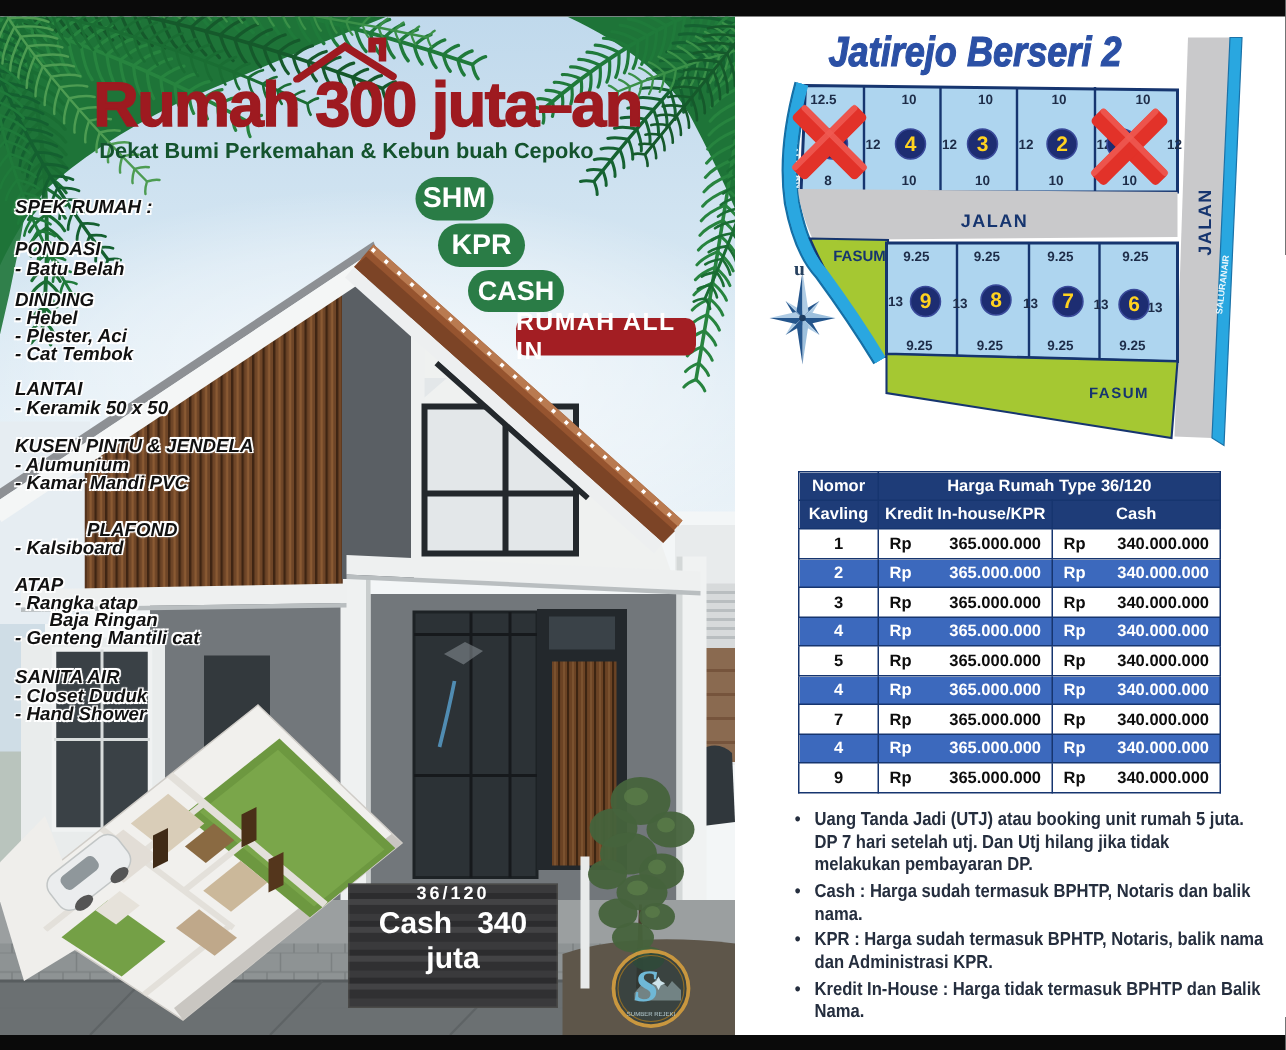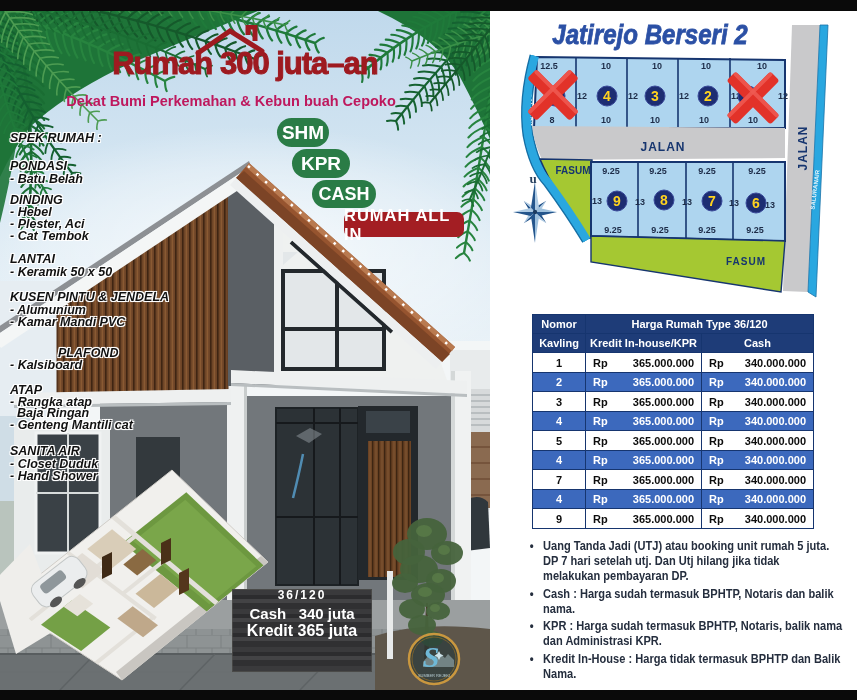--- a/index.html
+++ b/index.html
@@ -203,24 +203,24 @@
           <path d="M498.0 8.0Q468.0 46.0 430.0 92.0" fill="none" stroke="#15592b" stroke-width="2.0"></path>
           <path d="M498.0 8.0Q481.3 5.0 472.0 7.9M498.0 8.0Q504.8 23.5 504.2 33.3M493.7 13.5Q477.8 10.6 469.0 13.3M493.7 13.5Q500.1 28.2 499.5 37.5M489.3 19.0Q474.3 16.3 465.9 18.8M489.3 19.0Q495.3 33.0 494.7 41.8M484.8 24.7Q470.6 22.1 462.7 24.4M484.8 24.7Q490.4 37.9 489.9 46.2M480.2 30.4Q466.9 27.9 459.4 30.1M480.2 30.4Q485.5 42.8 485.0 50.6M475.6 36.2Q463.1 33.8 456.1 35.9M475.6 36.2Q480.5 47.9 480.0 55.1M470.8 42.0Q459.2 39.8 452.6 41.8M470.8 42.0Q475.4 53.0 474.9 59.8M466.0 48.0Q455.2 45.9 449.1 47.7M466.0 48.0Q470.3 58.1 469.8 64.5M461.1 54.0Q451.1 52.1 445.5 53.7M461.1 54.0Q465.0 63.4 464.6 69.2M456.1 60.2Q447.0 58.4 441.8 59.9M456.1 60.2Q459.7 68.8 459.3 74.1M451.1 66.4Q442.8 64.7 438.1 66.1M451.1 66.4Q454.3 74.2 453.9 79.0M445.9 72.7Q438.4 71.2 434.2 72.4M445.9 72.7Q448.8 79.7 448.5 84.1M440.7 79.0Q434.0 77.7 430.3 78.8M440.7 79.0Q443.3 85.3 443.0 89.2M435.4 85.5Q429.6 84.3 426.3 85.2M435.4 85.5Q437.6 91.0 437.4 94.4M430.0 92.0Q425.0 91.0 422.2 91.8M430.0 92.0Q431.9 96.7 431.7 99.6" fill="none" stroke="#15592b" stroke-width="1.75" stroke-linecap="round"></path>
         </g>
 </svg>
 
 <svg class="abs" style="left:192px;top:14px" width="80" height="30" viewBox="0 0 80 30">
 <path d="M6 28 L38 6 L70 26" fill="none" stroke="#9e1a20" stroke-width="5" stroke-linecap="round"></path>
 <path d="M56 10 L56 2 L63 2 L63 16" fill="none" stroke="#9e1a20" stroke-width="5"></path>
 </svg>
 
-<div class="abs" style="left:0;top:35px;width:490px;text-align:center;color:#9e1a20;font-size:31px;font-weight:bold;letter-spacing:-1px;-webkit-text-stroke:1px #9e1a20;">Rumah 300 juta–an</div>
-
-
-<div class="abs" style="left:0;top:82px;width:462px;text-align:center;color:#be185d;font-size:14.5px;font-weight:bold;">Dekat Bumi Perkemahan &amp; Kebun buah Cepoko</div>
+<div class="abs" style="left:0;top:35px;width:490px;text-align:center;color:#9e1a20;font-size:42px;font-weight:bold;letter-spacing:-1px;-webkit-text-stroke:1px #9e1a20;">Rumah 300 juta–an</div>
+
+
+<div class="abs" style="left:0;top:82px;width:462px;text-align:center;color:#14532d;font-size:14.5px;font-weight:bold;">Dekat Bumi Perkemahan &amp; Kebun buah Cepoko</div>
 
 <div class="badge" style="left:277px;top:107px;width:52px;height:29px;font-size:19px;">SHM</div>
 
 <div class="badge" style="left:292px;top:138px;width:58px;height:29px;font-size:19px;">KPR</div>
 
 <div class="badge" style="left:312px;top:169px;width:64px;height:28px;font-size:18px;">CASH</div>
 
 <div class="badge" style="left:344px;top:201px;width:120px;height:25px;font-size:16.5px;background:#a31e23;border-radius:7px;letter-spacing:1px;">RUMAH ALL IN</div>
 
 <div class="spec" style="top:120px;">SPEK RUMAH :</div>
@@ -232,30 +232,29 @@
 <div class="spec" style="top:218px;">- Cat Tembok</div>
 <div class="spec" style="top:241px;">LANTAI</div>
 <div class="spec" style="top:254px;">- Keramik 50 x 50</div>
 <div class="spec" style="top:279px;">KUSEN PINTU &amp; JENDELA</div>
 <div class="spec" style="top:292px;">- Alumunium</div>
 <div class="spec" style="top:304px;">- Kamar Mandi  PVC</div>
 <div class="spec" style="top:335px;padding-left:48px;">PLAFOND</div>
 <div class="spec" style="top:347px;">- Kalsiboard</div>
 <div class="spec" style="top:372px;">ATAP</div>
 <div class="spec" style="top:384px;">- Rangka atap</div>
-<div class="spec" style="top:395px;">&nbsp;&nbsp;Baja Ringan</div>
+<div class="spec" style="top:395px;margin-left:16px;">&nbsp;&nbsp;Baja Ringan</div>
 <div class="spec" style="top:407px;">- Genteng Mantili cat</div>
 <div class="spec" style="top:433px;">SANITA AIR</div>
 <div class="spec" style="top:446px;">- Closet Duduk</div>
 <div class="spec" style="top:458px;">- Hand Shower</div>
 
 <div class="abs" style="left:232px;top:578px;width:140px;height:83px;background:repeating-linear-gradient(180deg,#3a3a3c 0 5px,#2c2c2e 5px 9px,#434345 9px 13px,#303032 13px 19px);border:1px solid #55555296;box-sizing:border-box;color:#fff;text-align:center;">
 <div style="font-size:12px;font-weight:bold;letter-spacing:2px;margin-top:-2px;">36/120</div>
-<div style="font-size:15px;font-weight:bold;margin-top:3px;">Cash&nbsp;&nbsp; 340 juta</div>
-<div style="font-size:16px;font-weight:bold;">Kredit 365 juta</div>
+<div style="font-size:20px;font-weight:bold;margin-top:3px;">Cash&nbsp;&nbsp; 340 juta</div>
 </div>
 
 <svg class="abs" style="left:406px;top:620px" width="56" height="56" viewBox="0 0 56 56">
 <circle cx="28" cy="28" r="25" fill="#1d3438" fill-opacity="0.55" stroke="#c9973f" stroke-width="2.5"></circle>
 <circle cx="28" cy="28" r="22" fill="none" stroke="#8a6a28" stroke-width="0.8"></circle>
 <path d="M17 31 l5 -6 4 4 6 -8 7 6 3 -4 6 6 v7 h-31 Z" fill="#b9d2d8" opacity="0.45"></path>
 <text x="25" y="36" text-anchor="middle" font-size="30" font-style="italic" font-weight="bold" fill="#6fb8d6" font-family="'Liberation Serif',serif">S</text>
 <path d="M33 20 l1.5 3 3 1.5 -3 1.5 -1.5 3 -1.5 -3 -3 -1.5 3 -1.5 Z" fill="#d8eef6" opacity="0.9"></path>
 <text x="28" y="46" text-anchor="middle" font-size="4" fill="#cfe8ef" opacity="0.8">SUMBER REJEKI</text>
 </svg>

